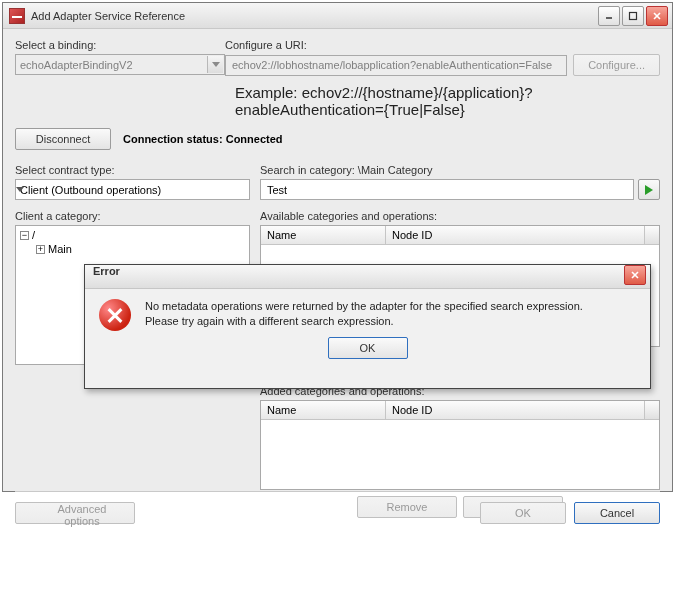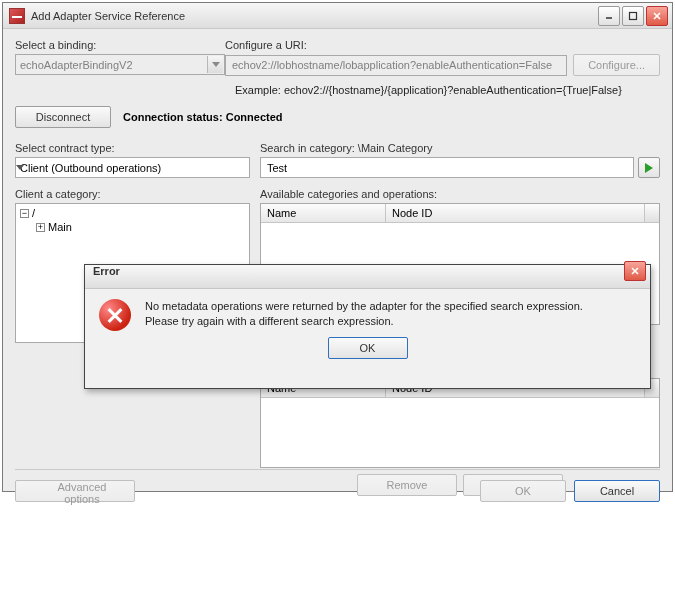--- a/index.html
+++ b/index.html
@@ -102,21 +102,21 @@
     height: 22px;
     border: 1px solid #9c9c9c;
     background: linear-gradient(#fafafa,#e4e4e4);
     padding: 0 14px;
     font: inherit;
     border-radius: 2px;
     color: #333;
   }
   .btn.disabled { color: #9a9a9a; border-color: #c0c0c0; background: linear-gradient(#f3f3f3,#ececec); }
   .btn.default { border-color: #2f6fbf; }
-  .example { color: #222; margin: 8px 0 10px 220px; font-size: 11px; }
+  .example { color: #222; margin: 8px 0 10px 220px; font-size: 15px; }
 
   .status-row { display: flex; align-items: center; gap: 12px; margin: 6px 0 14px 0; }
 
   .mid-row { display: flex; gap: 10px; align-items: flex-end; }
   .mid-row .left { width: 235px; }
   .mid-row .right { flex: 1; }
   .combo-input {
     position: relative;
     padding: 0;
   }
@@ -194,21 +194,21 @@
     width: 567px; height: 125px;
     border: 1px solid #444;
     background: #f1f1f1;
     box-shadow: 2px 3px 6px rgba(0,0,0,0.3);
     z-index: 10;
   }
   .dialog .titlebar {
     height: 24px;
     background: linear-gradient(#f8f8f8,#dedede);
     border-bottom: 1px solid #c6c6c6;
-    display: flex; align-items: center; padding: 0 4px 12px 8px;
+    display: flex; align-items: flex-start; padding: 0 4px 12px 8px;
   }
   .dialog .titlebar .title { flex:1; color:#333; font-weight: bold; }
   .dlg-body {
     display: flex;
     padding: 10px 14px 6px 14px;
     gap: 14px;
     align-items: flex-start;
   }
   .err-icon {
     width: 32px; height: 32px; border-radius: 50%;

